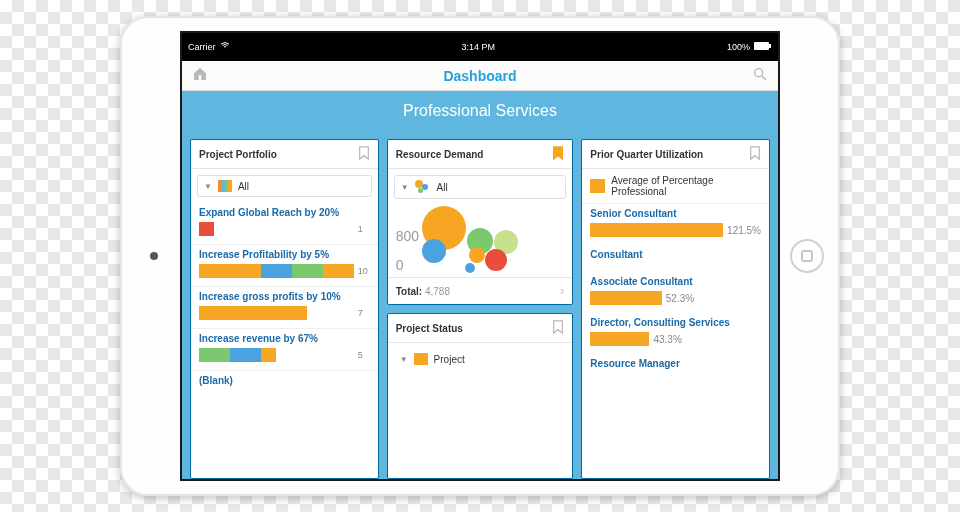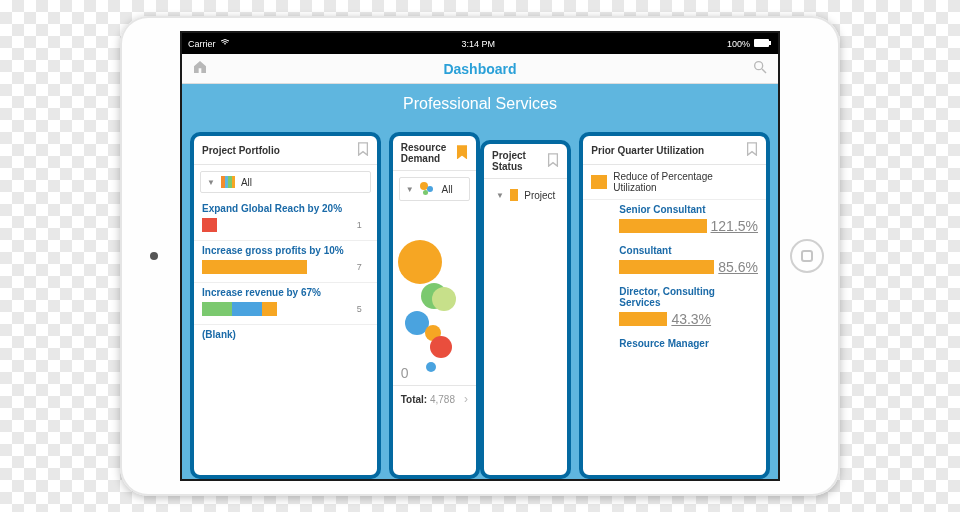--- a/index.html
+++ b/index.html
@@ -22,40 +22,40 @@
     position: absolute; right: 16px; top: 50%; transform: translateY(-50%);
     width: 34px; height: 34px; border-radius: 50%; border: 2px solid #d0d0d0;
     display:flex;align-items:center;justify-content:center;
   }
   .homebtn span{width:12px;height:12px;border:2px solid #c5c5c5;border-radius:3px;}
   .screen {
     width: 600px; height: 450px; background: #5fb6df; border: 2px solid #1a1a1a;
     overflow: hidden; display: flex; flex-direction: column;
   }
   .statusbar {
-    height: 21px; background: #000; color: #fff; font-size: 9px;
+    height: 28px; background: #000; color: #fff; font-size: 9px;
     display: flex; align-items: center; justify-content: space-between; padding: 0 6px;
   }
   .statusbar .left,.statusbar .right{display:flex;align-items:center;gap:4px;}
   .navbar {
     height: 30px; background: #fbfbfb; border-bottom:1px solid #ddd;
     display:flex;align-items:center;justify-content:space-between;padding:0 10px;
   }
   .navbar .title{color:#2aa0d8;font-weight:600;font-size:14px;}
   .homeicon svg,.searchicon svg{width:16px;height:16px;fill:#b8b8b8;}
   .banner{
     height:40px;color:#fff;font-size:16px;font-weight:300;
     display:flex;align-items:center;justify-content:center;
     background:linear-gradient(#5fb6df,#5fb6df);
   }
   .columns{
     flex:1;display:flex;gap:8px;padding:8px 8px 0 8px;overflow:hidden;
   }
   .card{
-    flex:1;background:#fff;border:4px solid #0369a1;border-radius:10px;
+    flex:1;background:#fff;border:1px solid #0369a1;border-radius:2px;
     display:flex;flex-direction:column;overflow:hidden;font-size:10px;color:#333;
   }
   .card-header{
     display:flex;align-items:center;justify-content:space-between;
     padding:6px 8px;border-bottom:1px solid #e5e5e5;font-weight:600;
   }
   .bookmark svg{width:12px;height:14px;fill:none;stroke:#bbb;stroke-width:1.5;}
   .bookmark.active svg{fill:#f6a623;stroke:#f6a623;}
   .filter-row{
     display:flex;align-items:center;gap:6px;margin:6px;padding:4px 6px;
@@ -75,25 +75,25 @@
   .barrow .val{color:#888;font-size:9px;min-width:12px}
   .bubblechart{position:relative;height:170px;margin:4px 10px;}
   .bubblechart .yaxis{position:absolute;left:-2px;font-size:14px;color:#999;}
   .bubblechart .bubble{position:absolute;border-radius:50%;}
   .totalrow{display:flex;justify-content:space-between;align-items:center;
     padding:6px 8px;border-top:1px solid #e5e5e5;font-size:10px;gap:8px;}
   .totalrow .amt{color:#999;}
   .totalrow .chev{color:#bbb;font-size:12px;}
   .legend-row{display:flex;align-items:center;gap:6px;padding:6px 8px;border-bottom:1px solid #eee;}
   .legend-row .sw{width:16px;height:14px;}
-  .role{padding:4px 8px 8px;margin-left:28px;}
+  .role{padding:4px 8px 8px;}
   .role .rtitle{font-weight:600;margin-bottom:4px;color:#1a6aa8;}
   .role .rbar{height:14px;display:flex;align-items:center;}
   .role .rbar .fill{height:100%;}
-  .role .rbar .pct{font-size:14px;color:#888;margin-left:4px;text-decoration:underline;}
+  .role .rbar .pct{font-size:10px;color:#888;margin-left:4px;}
   .card2{margin-top:8px;}
 </style>
 </head>
 <body>
 
 <div class="ipad">
   <div class="camera"></div>
   <div class="homebtn">
       <span></span>
     </div>
@@ -159,20 +159,32 @@
             <div class="goal">
               <div class="gtitle">Expand Global Reach by 20%</div>
     <div class="barrow">
                 <div class="track">
                   <span class="seg" style="background:#e94e3d;width:10%"></span>
                 </div>
     <span class="val">1</span>
               </div>
             </div>
             <div class="goal">
+              <div class="gtitle">Increase Profitability by 5%</div>
+    <div class="barrow">
+                <div class="track">
+                  <span class="seg" style="background:#f6a623;width:40%"></span>
+                  <span class="seg" style="background:#4aa3df;width:20%"></span>
+                  <span class="seg" style="background:#7bc96f;width:20%"></span>
+                  <span class="seg" style="background:#f6a623;width:20%"></span>
+                </div>
+    <span class="val">10</span>
+              </div>
+            </div>
+            <div class="goal">
               <div class="gtitle">Increase gross profits by 10%</div>
     <div class="barrow">
                 <div class="track">
                   <span class="seg" style="background:#f6a623;width:70%"></span>
                 </div>
     <span class="val">7</span>
               </div>
             </div>
             <div class="goal">
               <div class="gtitle">Increase revenue by 67%</div>
@@ -188,21 +200,21 @@
             <div class="goal">
               <div class="gtitle">(Blank)</div>
     <div class="barrow">
                 <div class="track"></div>
     <span class="val"></span>
               </div>
             </div>
           </div>
       </div>
 
-      <div style="flex:1;display:flex;flex-direction:row;gap:0;">
+      <div style="flex:1;display:flex;flex-direction:column;gap:0;">
         <div class="card">
           <div class="card-header">
             <span>Resource Demand</span>
             <span class="bookmark active">
               <svg viewBox="0 0 12 16">
                   <path d="M1 1 H11 V15 L6 11 L1 15 Z"></path>
                 </svg>
             </span>
           </div>
           <div class="filter-row">
@@ -253,35 +265,38 @@
         <div class="card-header">
           <span>Prior Quarter Utilization</span>
           <span class="bookmark">
             <svg viewBox="0 0 12 16">
                 <path d="M1 1 H11 V15 L6 11 L1 15 Z"></path>
               </svg>
           </span>
         </div>
         <div class="legend-row">
           <span class="sw" style="background:#f6a623;"></span>
-          <span>Reduce of Percentage Utilization</span>
+          <span>Average of Percentage Professional</span>
         </div>
         <div class="scroll" id="roles-list">
             <div class="role">
               <div class="rtitle">Senior Consultant</div>
     <div class="rbar">
                 <span class="fill" style="width:97.2%;background:#f6a623"></span>
     <span class="pct">121.5%</span>
               </div>
             </div>
             <div class="role">
               <div class="rtitle">Consultant</div>
+            </div>
+            <div class="role">
+              <div class="rtitle">Associate Consultant</div>
     <div class="rbar">
-                <span class="fill" style="width:68.47999999999999%;background:#f6a623"></span>
-    <span class="pct">85.6%</span>
+                <span class="fill" style="width:41.839999999999996%;background:#f6a623"></span>
+    <span class="pct">52.3%</span>
               </div>
             </div>
             <div class="role">
               <div class="rtitle">Director, Consulting Services</div>
     <div class="rbar">
                 <span class="fill" style="width:34.64%;background:#f6a623"></span>
     <span class="pct">43.3%</span>
               </div>
             </div>
             <div class="role">

